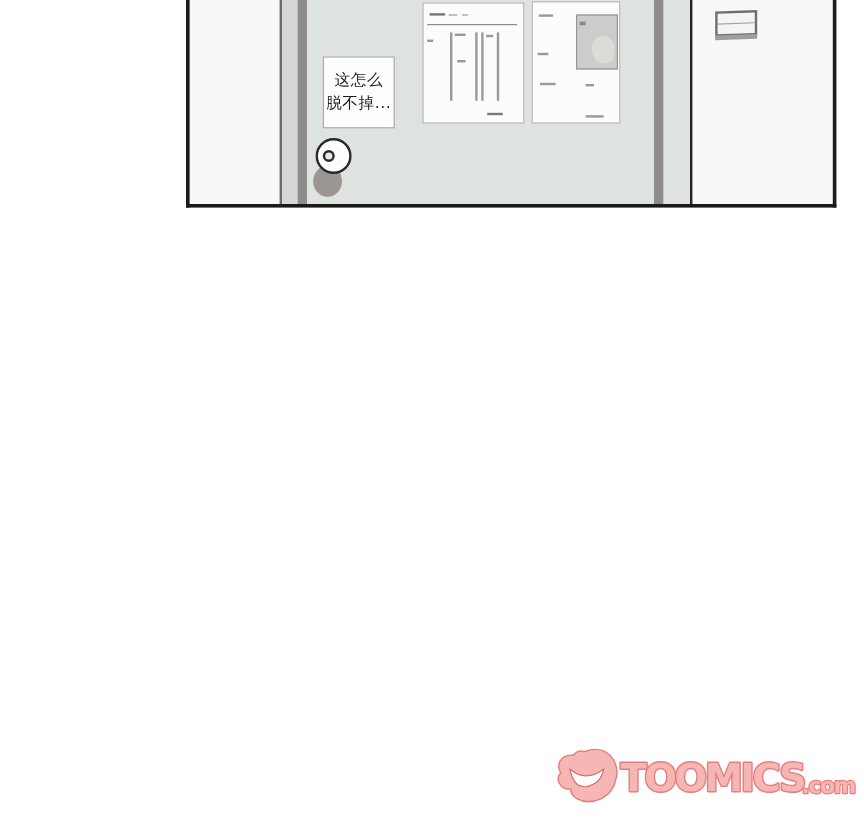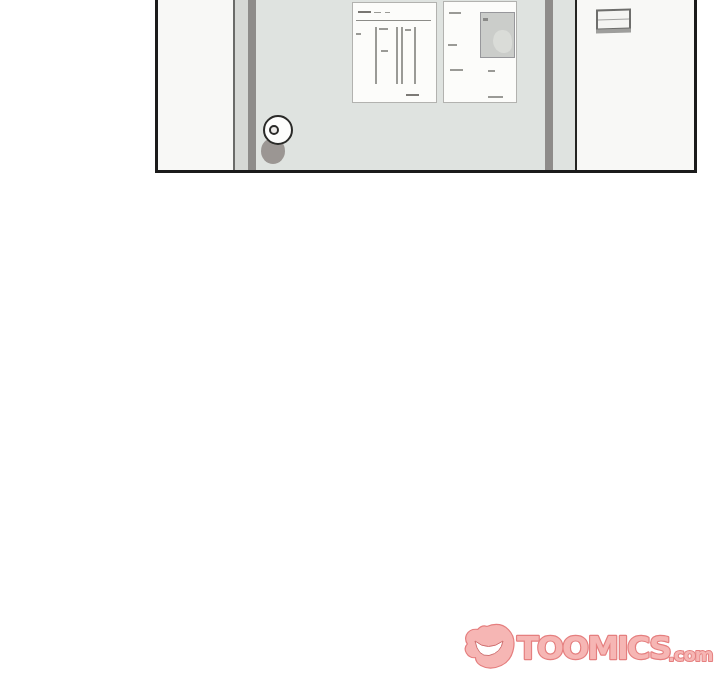--- a/index.html
+++ b/index.html
@@ -149,20 +149,24 @@
     <i class="rp-m2"></i>
     <i class="rp-m3"></i>
     <i class="rp-m4"></i>
     <i class="rp-m5"></i>
     <div class="rp-photo">
       <div class="rp-photo-mark"></div>
       <div class="rp-photo-blob"></div>
     </div>
   </div>
 
+  <div class="note">
+    <div>这怎么</div>
+    <div>脱不掉...</div>
+  </div>
 
   <div class="knob-shadow"></div>
   <div class="knob">
     <div class="knob-inner"></div>
   </div>
 
   <div class="door-sign">
     <div class="sign-divider"></div>
     <div class="sign-base"></div>
   </div>

